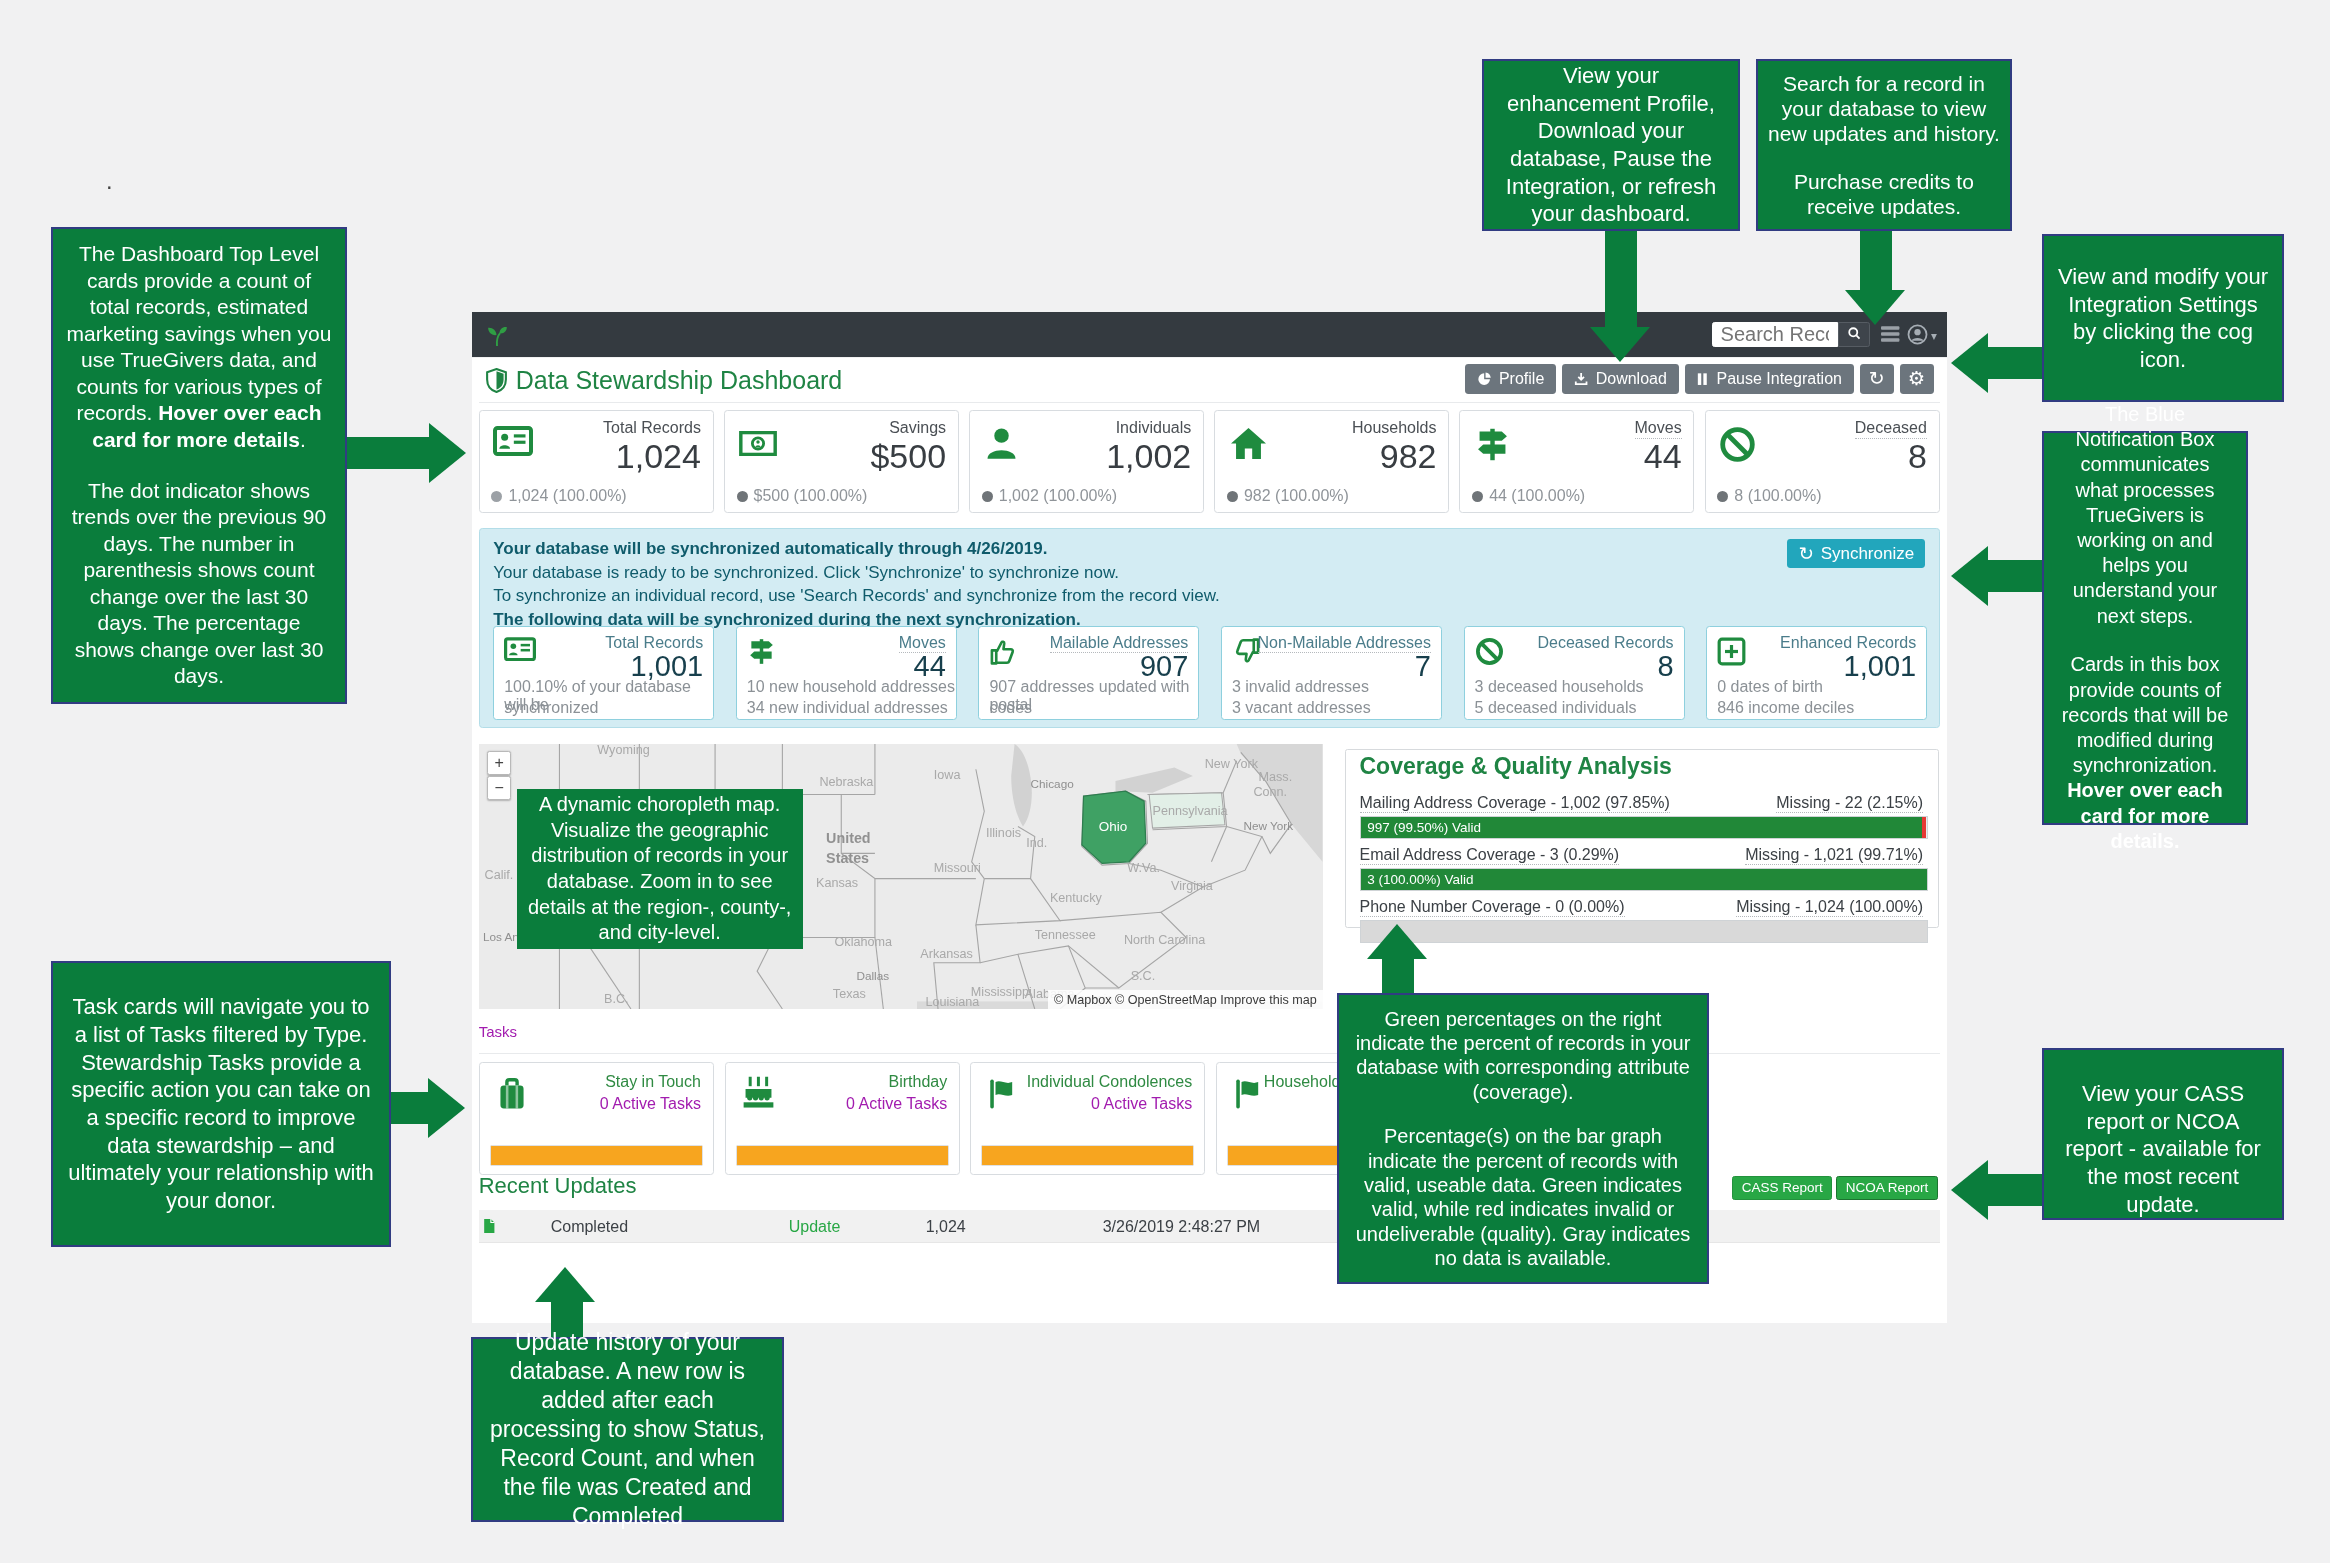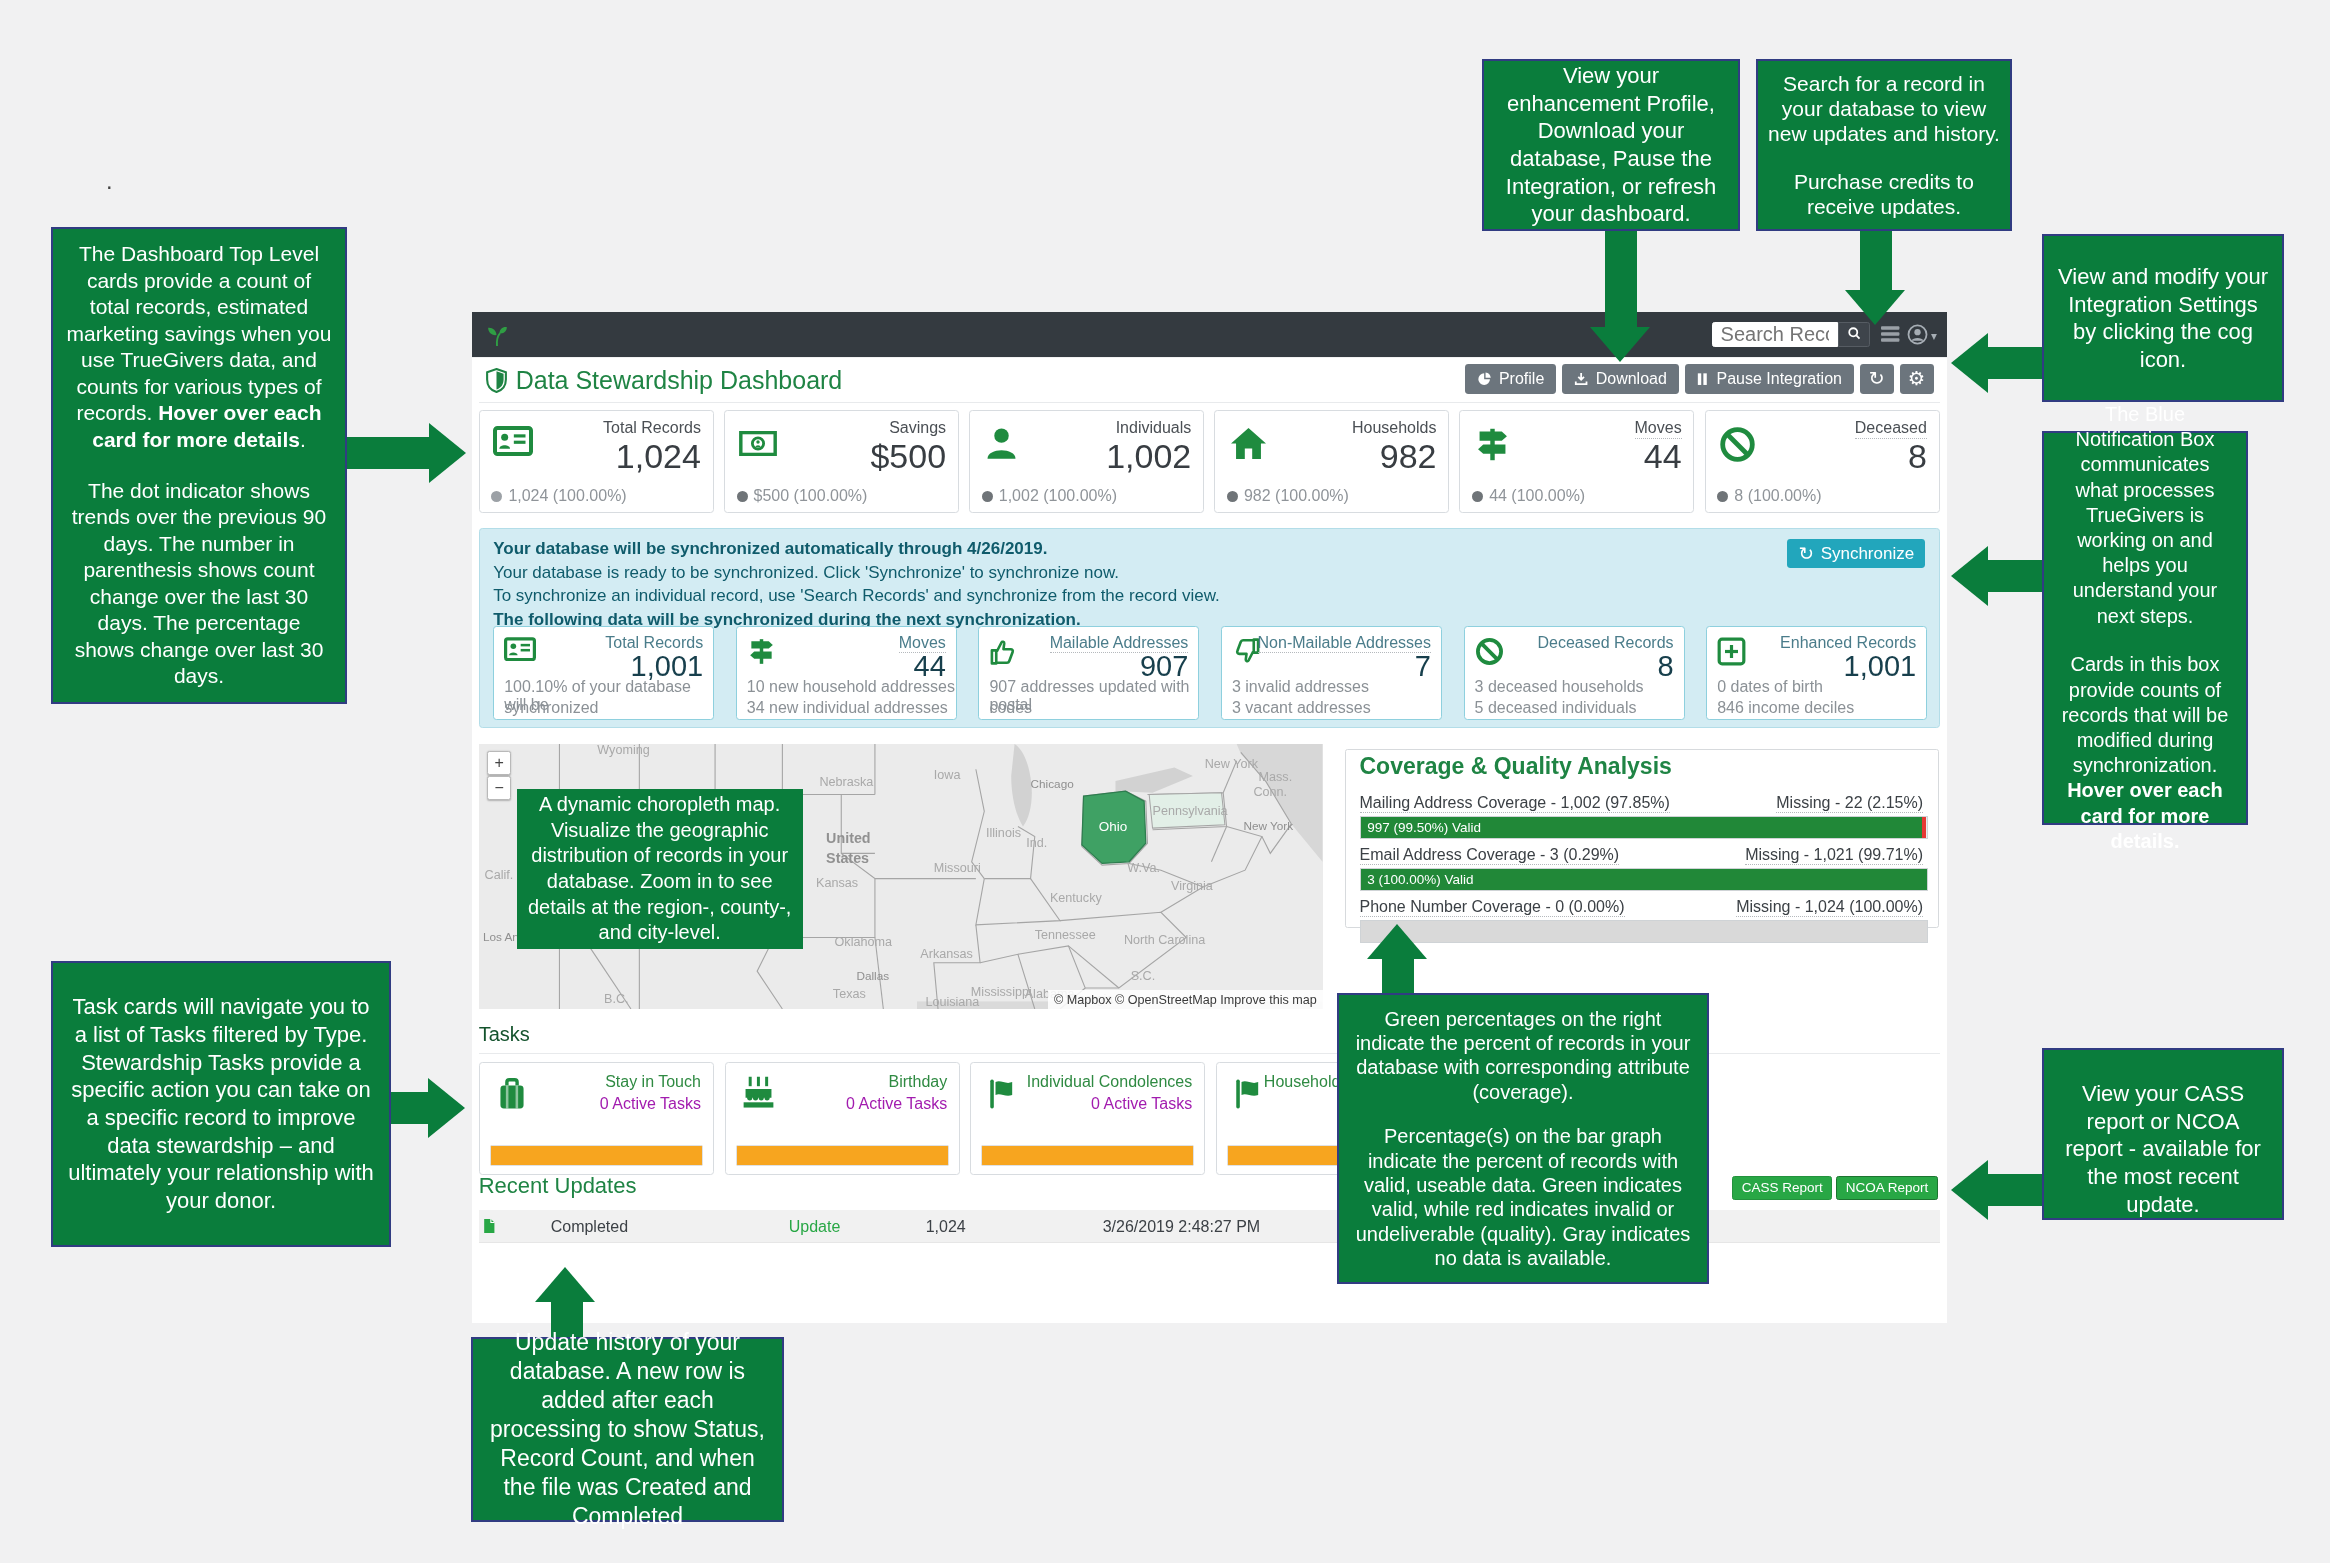--- a/index.html
+++ b/index.html
@@ -54,21 +54,21 @@
   
   #coverage{left:873px;top:391px;width:594px;height:179px;background:#fff;border:0.8px solid #d7dadd;border-radius:2.5px;}
   #coverage h2{position:absolute;left:13.5px;top:-6.7px;font-size:23px;color:#1f8444;margin:0;font-weight:bold;}
   .cvlbl{position:absolute;font-size:16px;color:#3b4045;}
   .track{position:absolute;left:13.5px;width:566px;height:21px;background:#e9ecef;border:0.8px solid #cfd3d6;display:flex;overflow:hidden;}
   .fill-g{background:#218838;color:#fff;font-size:13.5px;line-height:21px;padding-left:6.7px;box-sizing:border-box;white-space:nowrap;}
   .fill-r{background:#e53935;}
   .fill-gray{background:#d9d9d9;}
 
   
-  .h2dark{position:absolute;font-size:20px;color:#14532d;}
+  .h2dark{position:absolute;font-size:15px;color:#a21caf;}
   .h2green{position:absolute;font-size:22px;color:#1f8444;}
   .tcard{position:absolute;width:235px;height:113px;background:#fff;border:0.8px solid #d8dce0;border-radius:3.4px;box-sizing:border-box;cursor:pointer;}
   .tcard .nm{position:absolute;right:11.8px;top:10px;font-size:16px;color:#2f8a42;}
   .tcard .ct{position:absolute;right:11.8px;top:32px;font-size:16px;color:#a21caf;}
   .obar{position:absolute;left:10px;right:10px;bottom:8.4px;height:18.5px;background:#f7a51f;border:0.8px solid #dfe1e4;border-radius:1.7px;}
   .btn-green{height:23.6px;background:#28a745;border:0.8px solid #23923d;border-radius:2.5px;color:#fff;font-size:13.5px;display:flex;align-items:center;padding:0 8.4px;cursor:pointer;font-family:inherit;}
   .thead{position:absolute;font-size:16px;font-weight:bold;color:#2b3035;}
   .tcell{position:absolute;font-size:16px;color:#3c4146;top:7.6px;}
 
   

